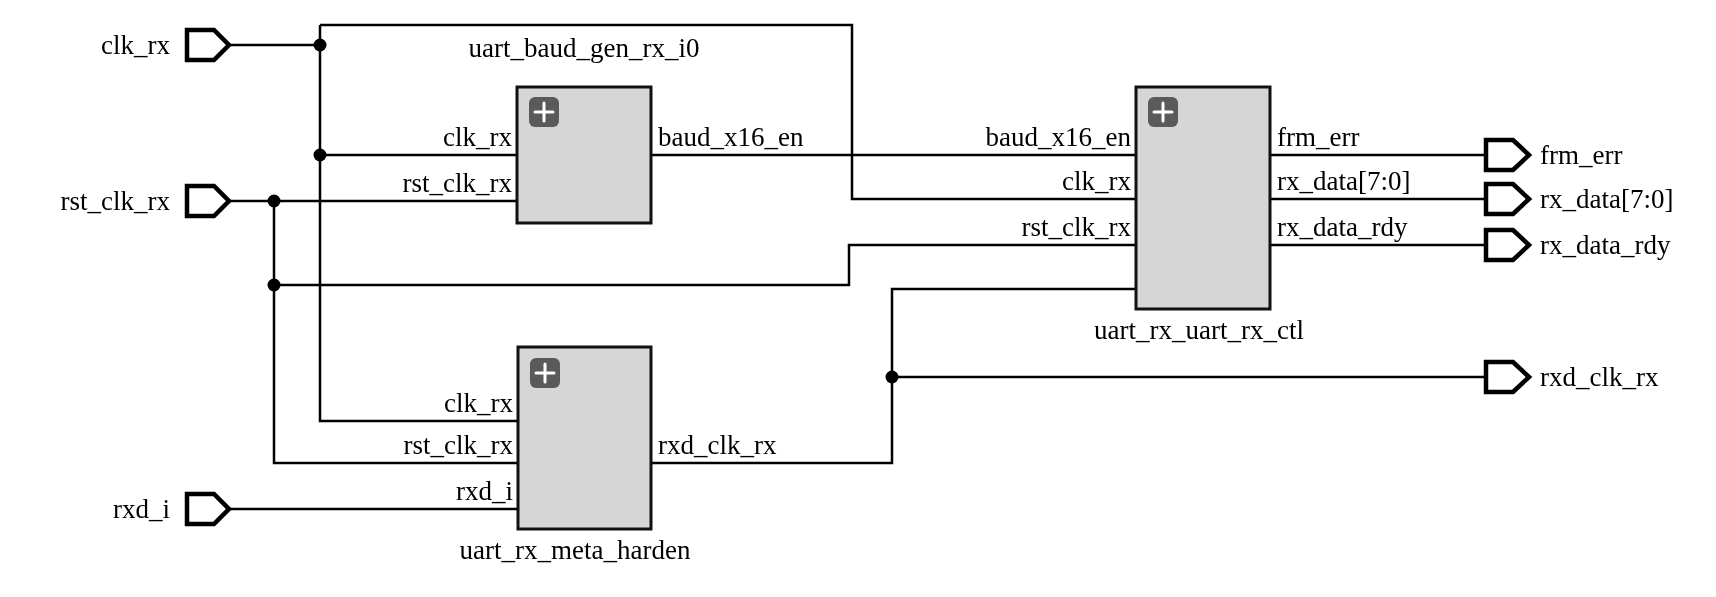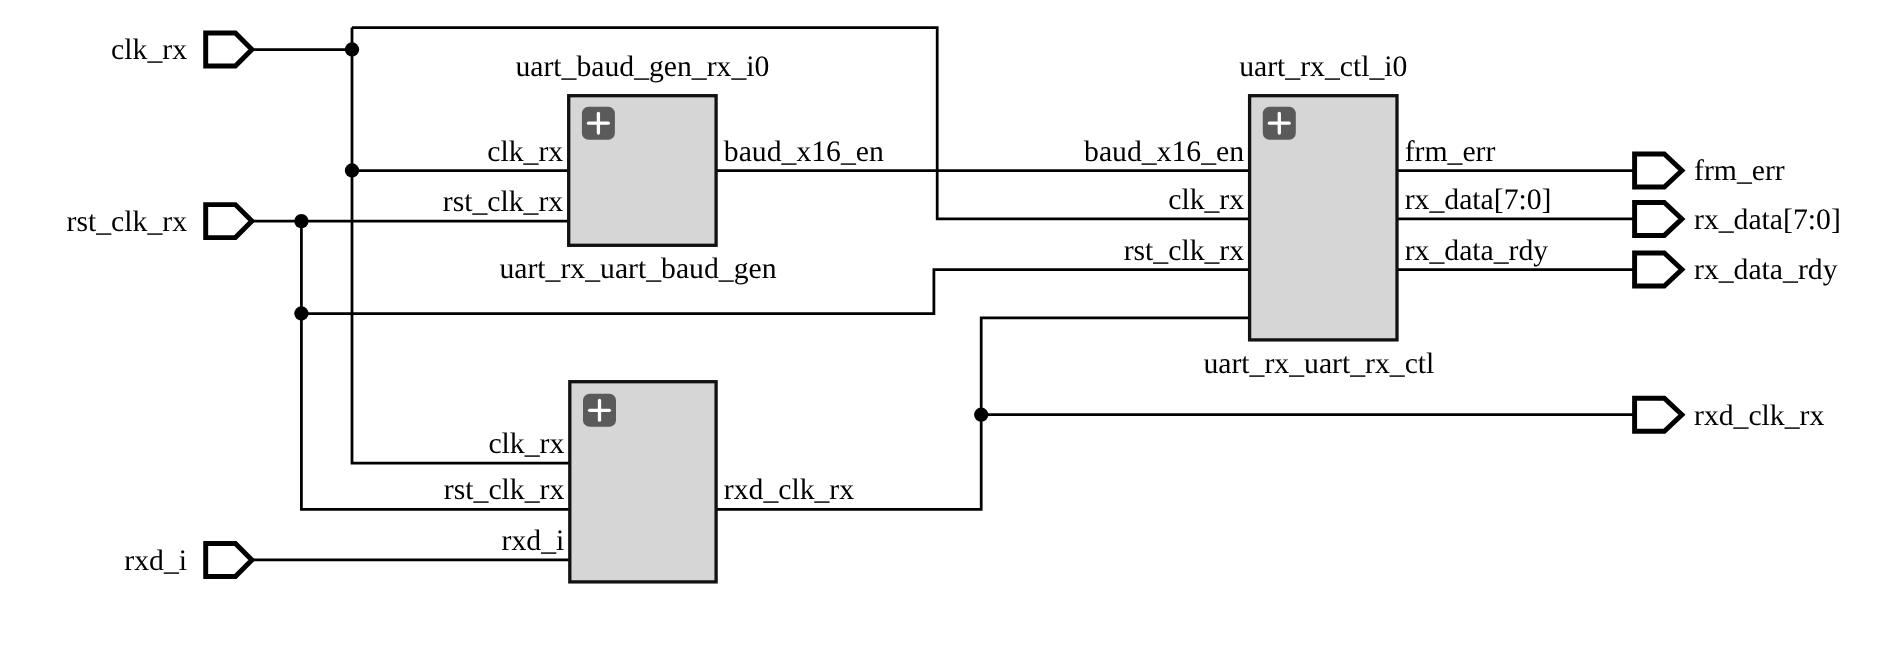--- a/index.html
+++ b/index.html
@@ -92,24 +92,23 @@
 
   <div class="lbl io-label ralign" style="left:0;width:170px;top:29px;">clk_rx</div>
   <div class="lbl io-label ralign" style="left:0;width:170px;top:185px;">rst_clk_rx</div>
   <div class="lbl io-label ralign" style="left:0;width:170px;top:493px;">rxd_i</div>
 
   <div class="lbl io-label" style="left:1540px;top:139px;">frm_err</div>
   <div class="lbl io-label" style="left:1540px;top:183px;">rx_data[7:0]</div>
   <div class="lbl io-label" style="left:1540px;top:229px;">rx_data_rdy</div>
   <div class="lbl io-label" style="left:1540px;top:361px;">rxd_clk_rx</div>
 
-  <div class="lbl calign" style="left:374px;width:420px;top:44px;">uart_baud_gen_rx_i0</div>
-  <div class="lbl calign" style="left:993px;width:420px;top:44px;">uart_rx_ctl_i0</div>
+  <div class="lbl calign" style="left:374px;width:420px;top:32px;">uart_baud_gen_rx_i0</div>
 
-  <div class="lbl calign" style="left:370px;width:420px;top:228px;">uart_rx_uart_baud_gen</div>
+  <div class="lbl calign" style="left:365px;width:420px;top:534px;">uart_rx_meta_harden</div>
   <div class="lbl calign" style="left:989px;width:420px;top:314px;text-align:center;">uart_rx_uart_rx_ctl</div>
 
   <div class="lbl ralign" style="left:292px;width:220px;top:121px;">clk_rx</div>
   <div class="lbl ralign" style="left:292px;width:220px;top:167px;">rst_clk_rx</div>
   <div class="lbl" style="left:658px;top:121px;">baud_x16_en</div>
 
   <div class="lbl ralign" style="left:293px;width:220px;top:387px;">clk_rx</div>
   <div class="lbl ralign" style="left:293px;width:220px;top:429px;">rst_clk_rx</div>
   <div class="lbl ralign" style="left:293px;width:220px;top:475px;">rxd_i</div>
   <div class="lbl" style="left:658px;top:429px;">rxd_clk_rx</div>

